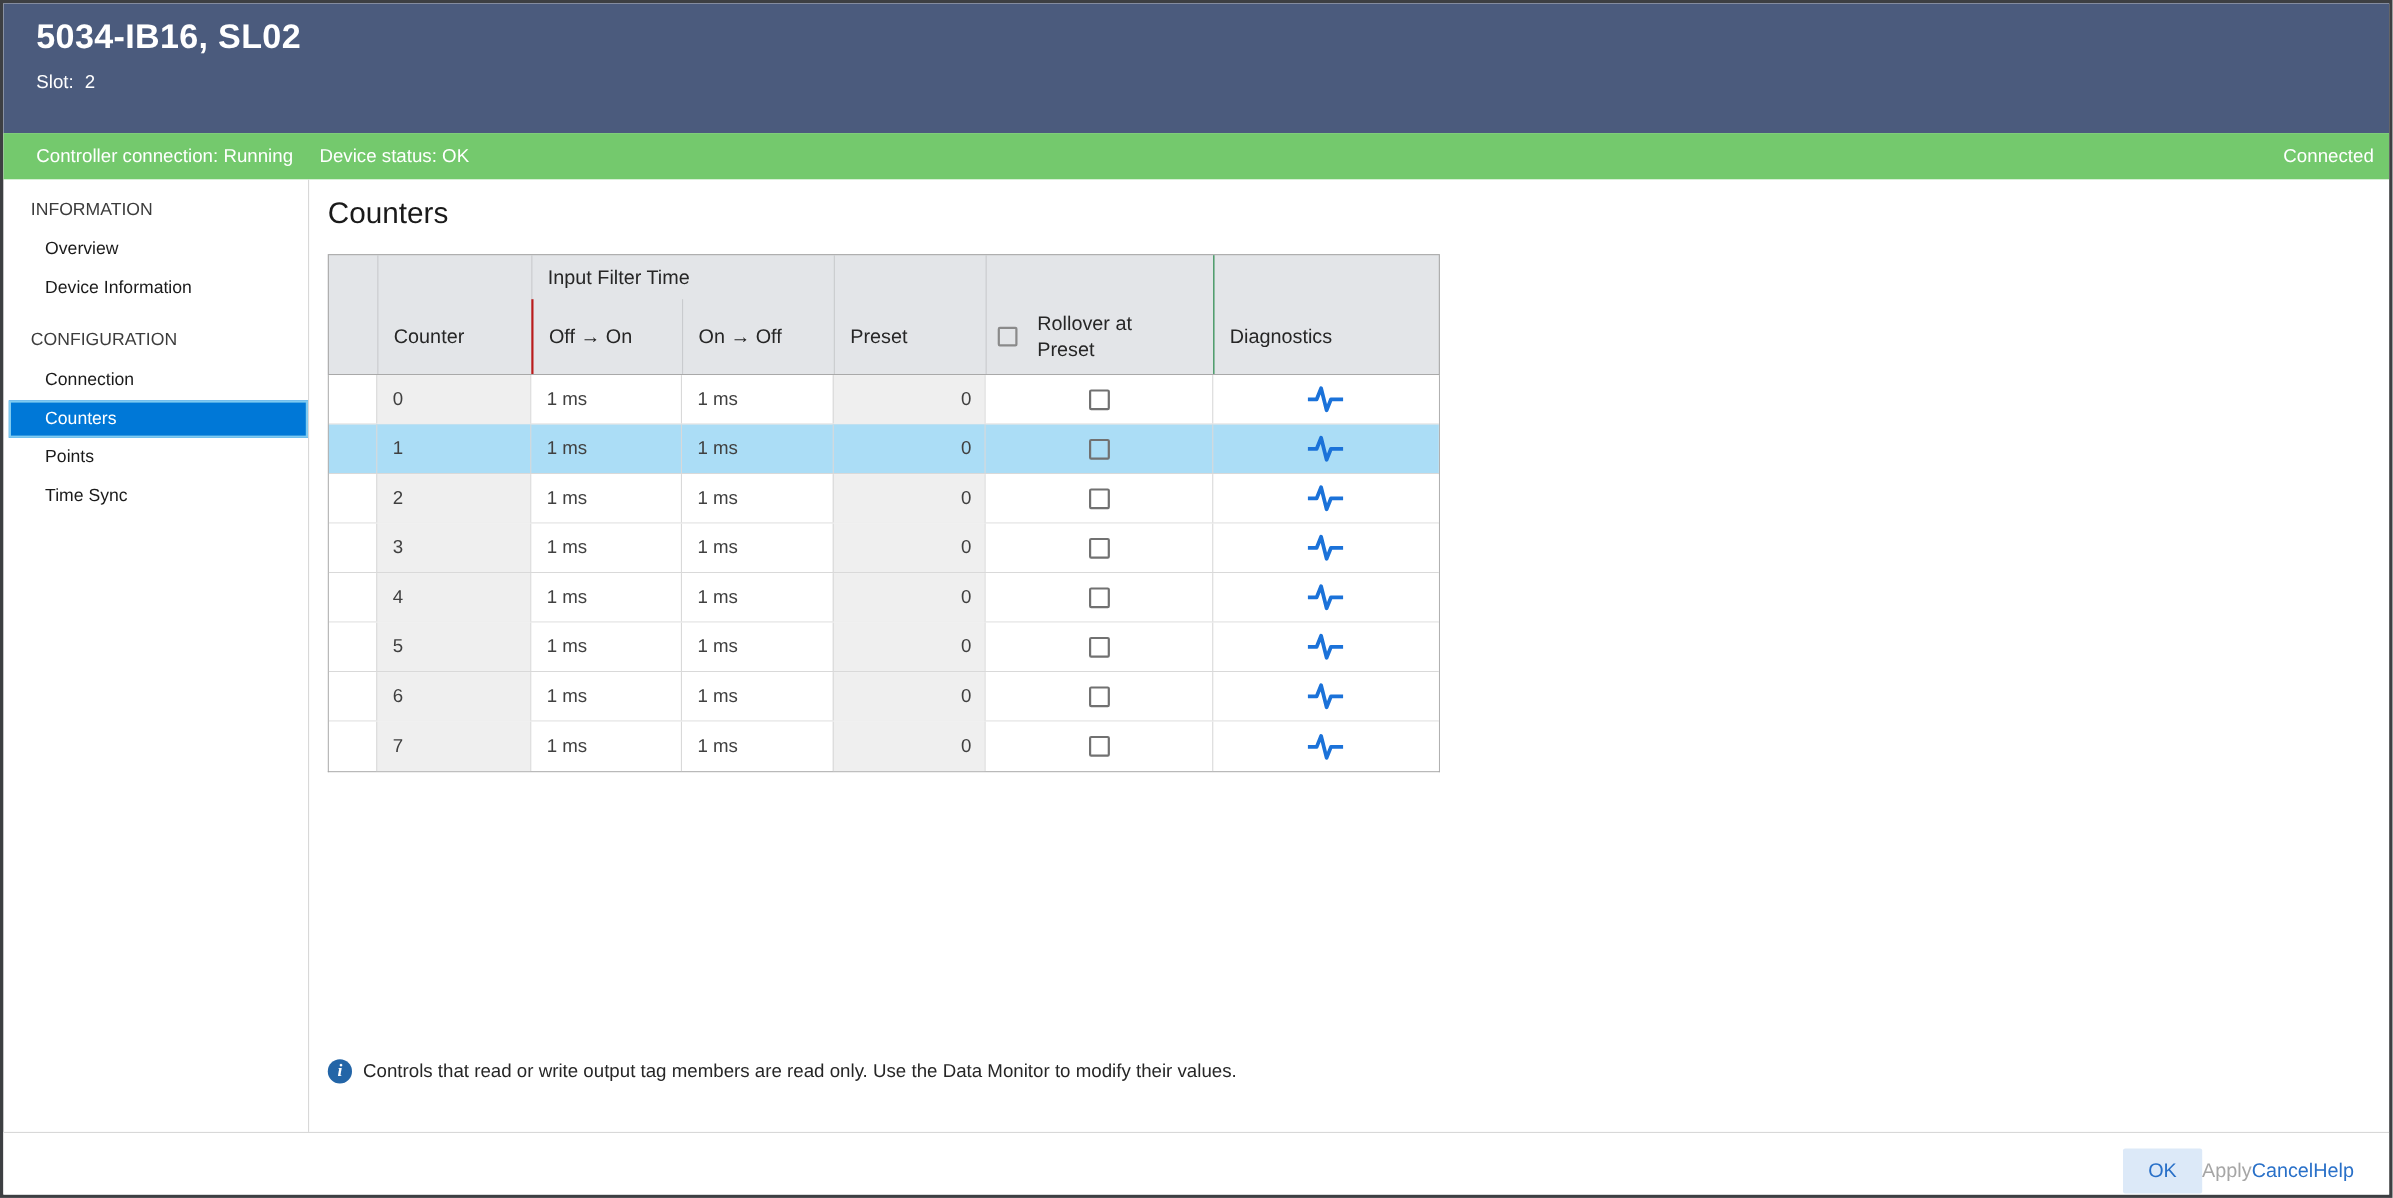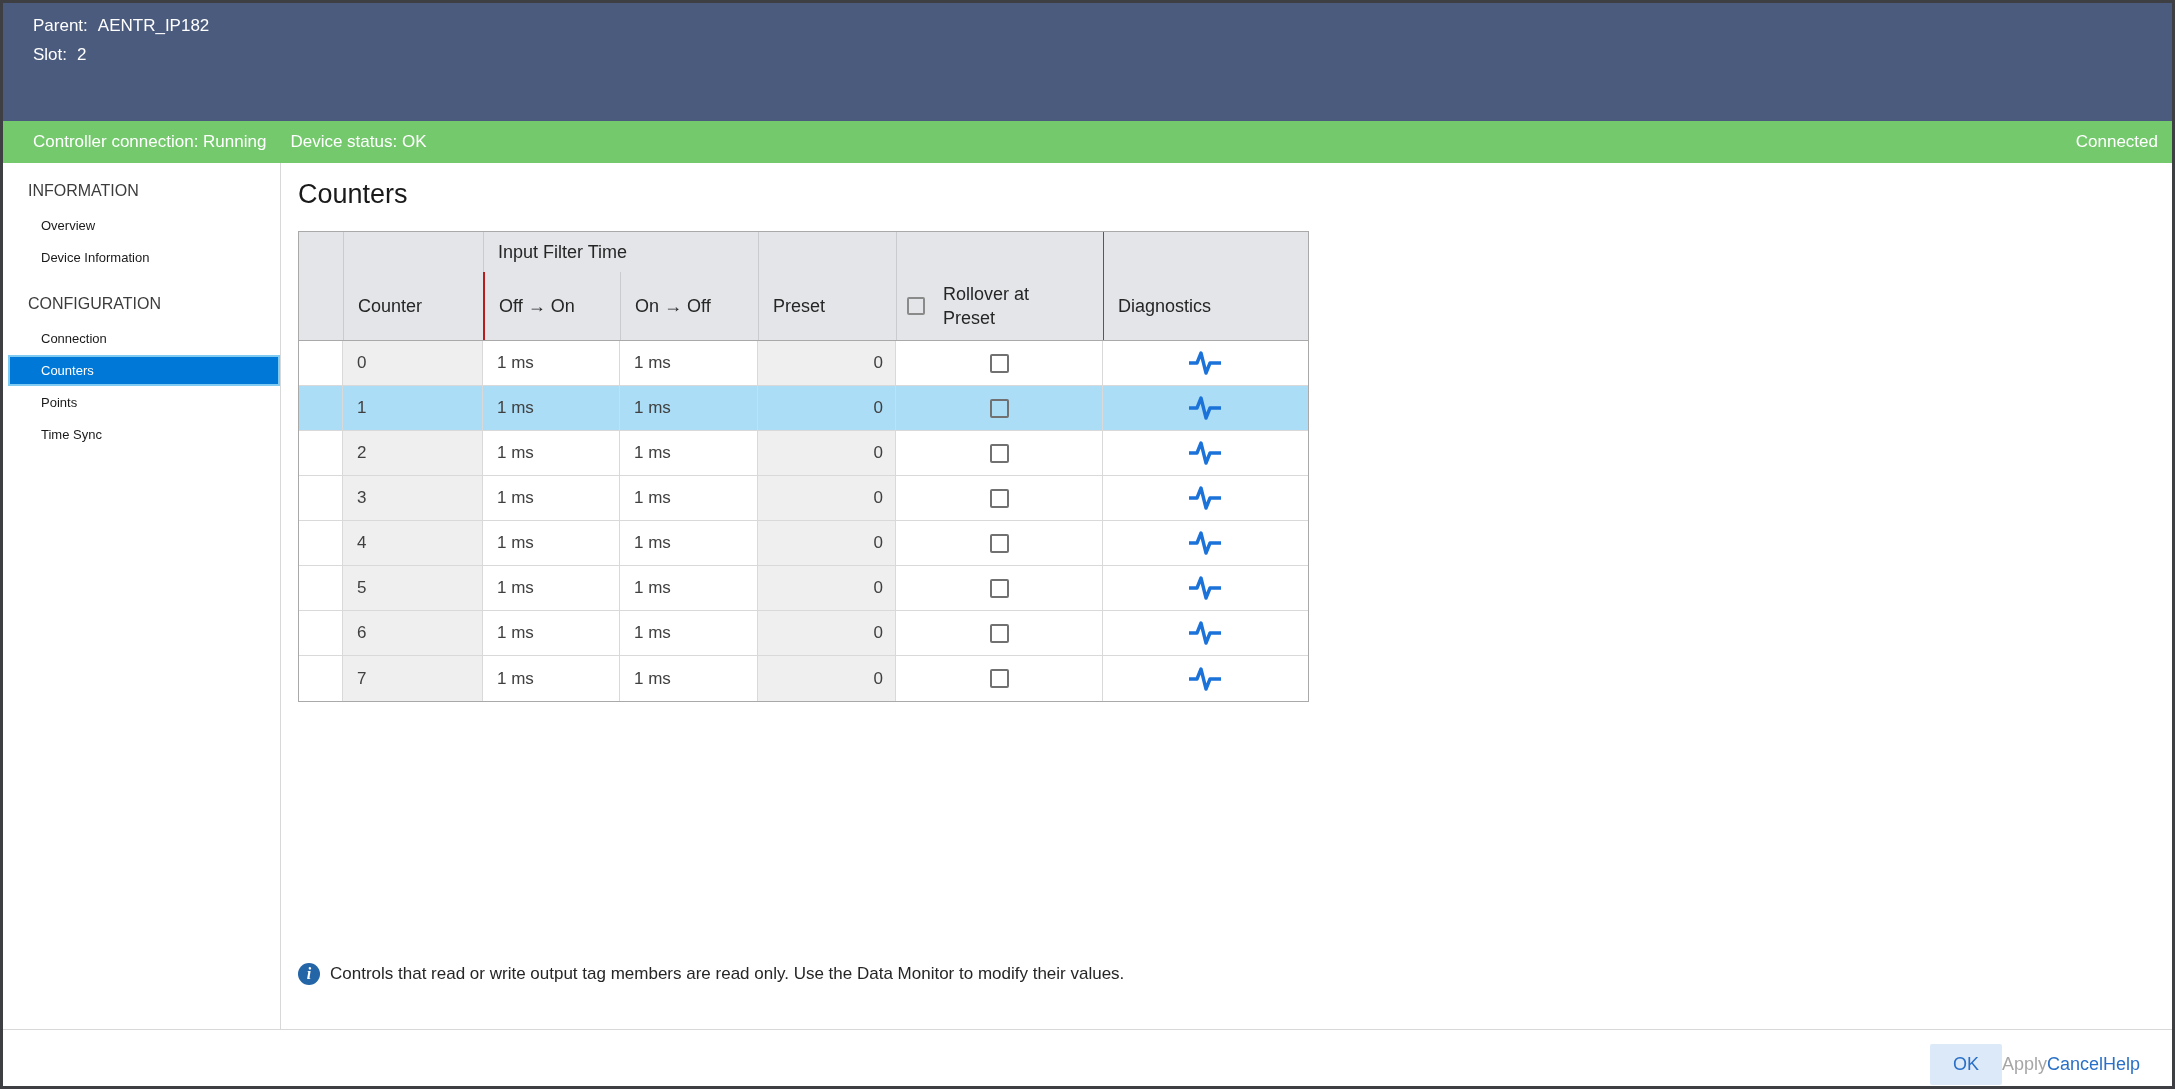--- a/index.html
+++ b/index.html
@@ -54,21 +54,21 @@
     padding-top: 10px;
     flex-shrink: 0;
   }
   .section-label {
     font-size: 16px;
     color: #3c3c3c;
     padding: 9px 0 9px 25px;
   }
   .section-label.second { margin-top: 13px; }
   .nav-item {
-    font-size: 13px;
+    font-size: 16px;
     color: #1a1a1a;
     padding: 8px 0 8px 38px;
     margin: 1px 0;
     cursor: pointer;
   }
   .nav-item.selected {
     background: #0078D7;
     color: #ffffff;
     border: 2px solid #7FCBF1;
     margin-left: 5px;
@@ -181,24 +181,21 @@
     border: none;
     cursor: pointer;
   }
   .btn-ok { background: #DCE9F8; padding: 10px 23px; border-radius: 2px; }
   .btn-apply { color: #A6A6A6; cursor: default; }
 </style>
 </head>
 <body>
 
 <div class="titlebar">
-  <div class="meta-line">
-    <span>Parent:</span>
-    <span>AENTR_IP182</span>
-  </div>
+  <div class="win-title">5034-IB16, SL02</div>
   <div class="meta-line">
     <span>Slot:</span>
     <span>2</span>
   </div>
 </div>
 
 <div class="statusbar">
   <div class="status-left">
     <span>Controller connection: Running</span>
     <span>Device status: OK</span>

